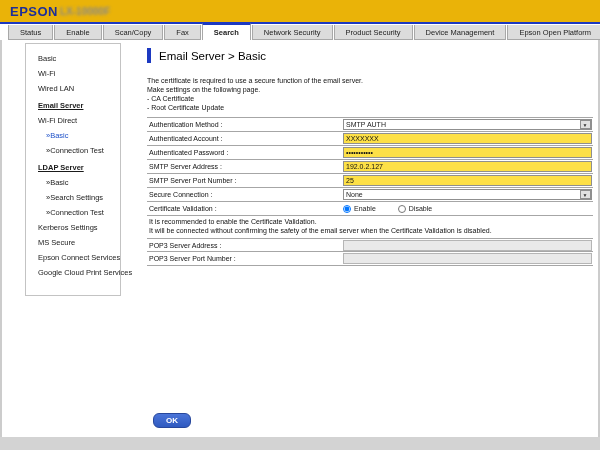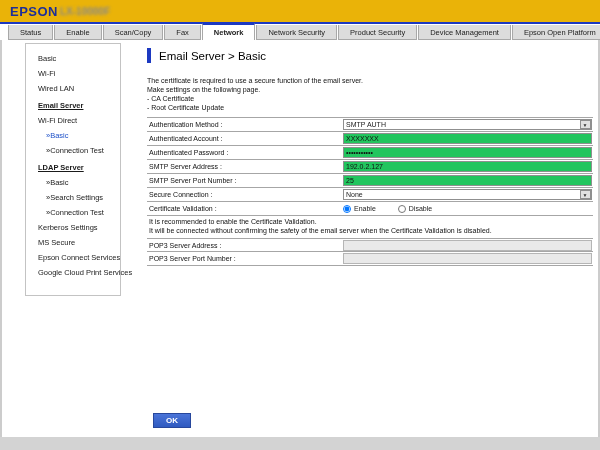--- a/index.html
+++ b/index.html
@@ -48,39 +48,39 @@
   .title-bar { width:4px; height:15px; background:#1c39c1; margin-right:8px; }
   .page-title { font-size:11.5px; color:#000; }
   .desc { margin-top:13px; font-size:7px; line-height:9px; color:#111; }
 
   .form { margin-top:5px; border-top:1px solid #a6a6a6; }
   .row { display:flex; align-items:center; height:14px; border-bottom:1px solid #a6a6a6; }
   .row .lbl { width:196px; font-size:7px; padding-left:2px; color:#111; }
   .row .fld { flex:1; display:flex; align-items:center; padding-right:1px; }
   .tinput {
     width:100%; height:11px; border:1px solid #8f8f8f; font-size:7px; padding:0 2px;
-    font-family:"Liberation Sans", sans-serif; background:#22c55e; color:#111;
+    font-family:"Liberation Sans", sans-serif; background:#fde047; color:#111;
   }
   .tinput:disabled { background:#e9e9e9; border-color:#b5b5b5; }
   .select {
     width:100%; height:11px; border:1px solid #8f8f8f; background:#fff; display:flex;
     align-items:center; justify-content:space-between; font-size:7px; padding-left:2px; cursor:pointer;
   }
   .arrowbox {
     width:11px; height:9px; background:#e2e2e2; border:1px solid #8f8f8f; margin-right:0.5px;
     display:flex; align-items:center; justify-content:center; font-size:5px; color:#333;
   }
   .radios { display:flex; align-items:center; gap:22px; font-size:7px; }
   .radios label { display:flex; align-items:center; gap:3px; cursor:pointer; }
   .radios input { width:8px; height:8px; margin:0; }
   .note { font-size:7px; line-height:8.5px; padding:2px 0 3px 2px; color:#111; }
 
   .ok-btn {
     position:absolute; left:153px; top:413px; width:38px; height:15px;
-    background:linear-gradient(#4a74d8,#2f5ac0); border:1px solid #27479c; border-radius:0;
+    background:linear-gradient(#4a74d8,#2f5ac0); border:1px solid #27479c; border-radius:6px;
     color:#fff; font-size:8px; font-weight:bold; font-family:"Liberation Sans", sans-serif;
     display:flex; align-items:center; justify-content:center; cursor:pointer;
   }
 </style>
 </head>
 <body>
 
 <div class="edge left"></div>
 <div class="edge right"></div>
 <div class="footer-band"></div>
@@ -89,21 +89,21 @@
   <div class="logo">EPSON</div>
   <div class="model">LX-10000F</div>
 </div>
 <div class="blue-line"></div>
 
 <div class="tabbar">
   <div class="tab">Status</div>
   <div class="tab">Enable</div>
   <div class="tab">Scan/Copy</div>
   <div class="tab">Fax</div>
-  <div class="tab active">Network</div>
+  <div class="tab active">Search</div>
   <div class="tab">Network Security</div>
   <div class="tab">Product Security</div>
   <div class="tab">Device Management</div>
   <div class="tab">Epson Open Platform</div>
 </div>
 
 <div class="sidebar">
   <div class="s-item">Basic</div>
   <div class="s-item">Wi-Fi</div>
   <div class="s-item">Wired LAN</div>

